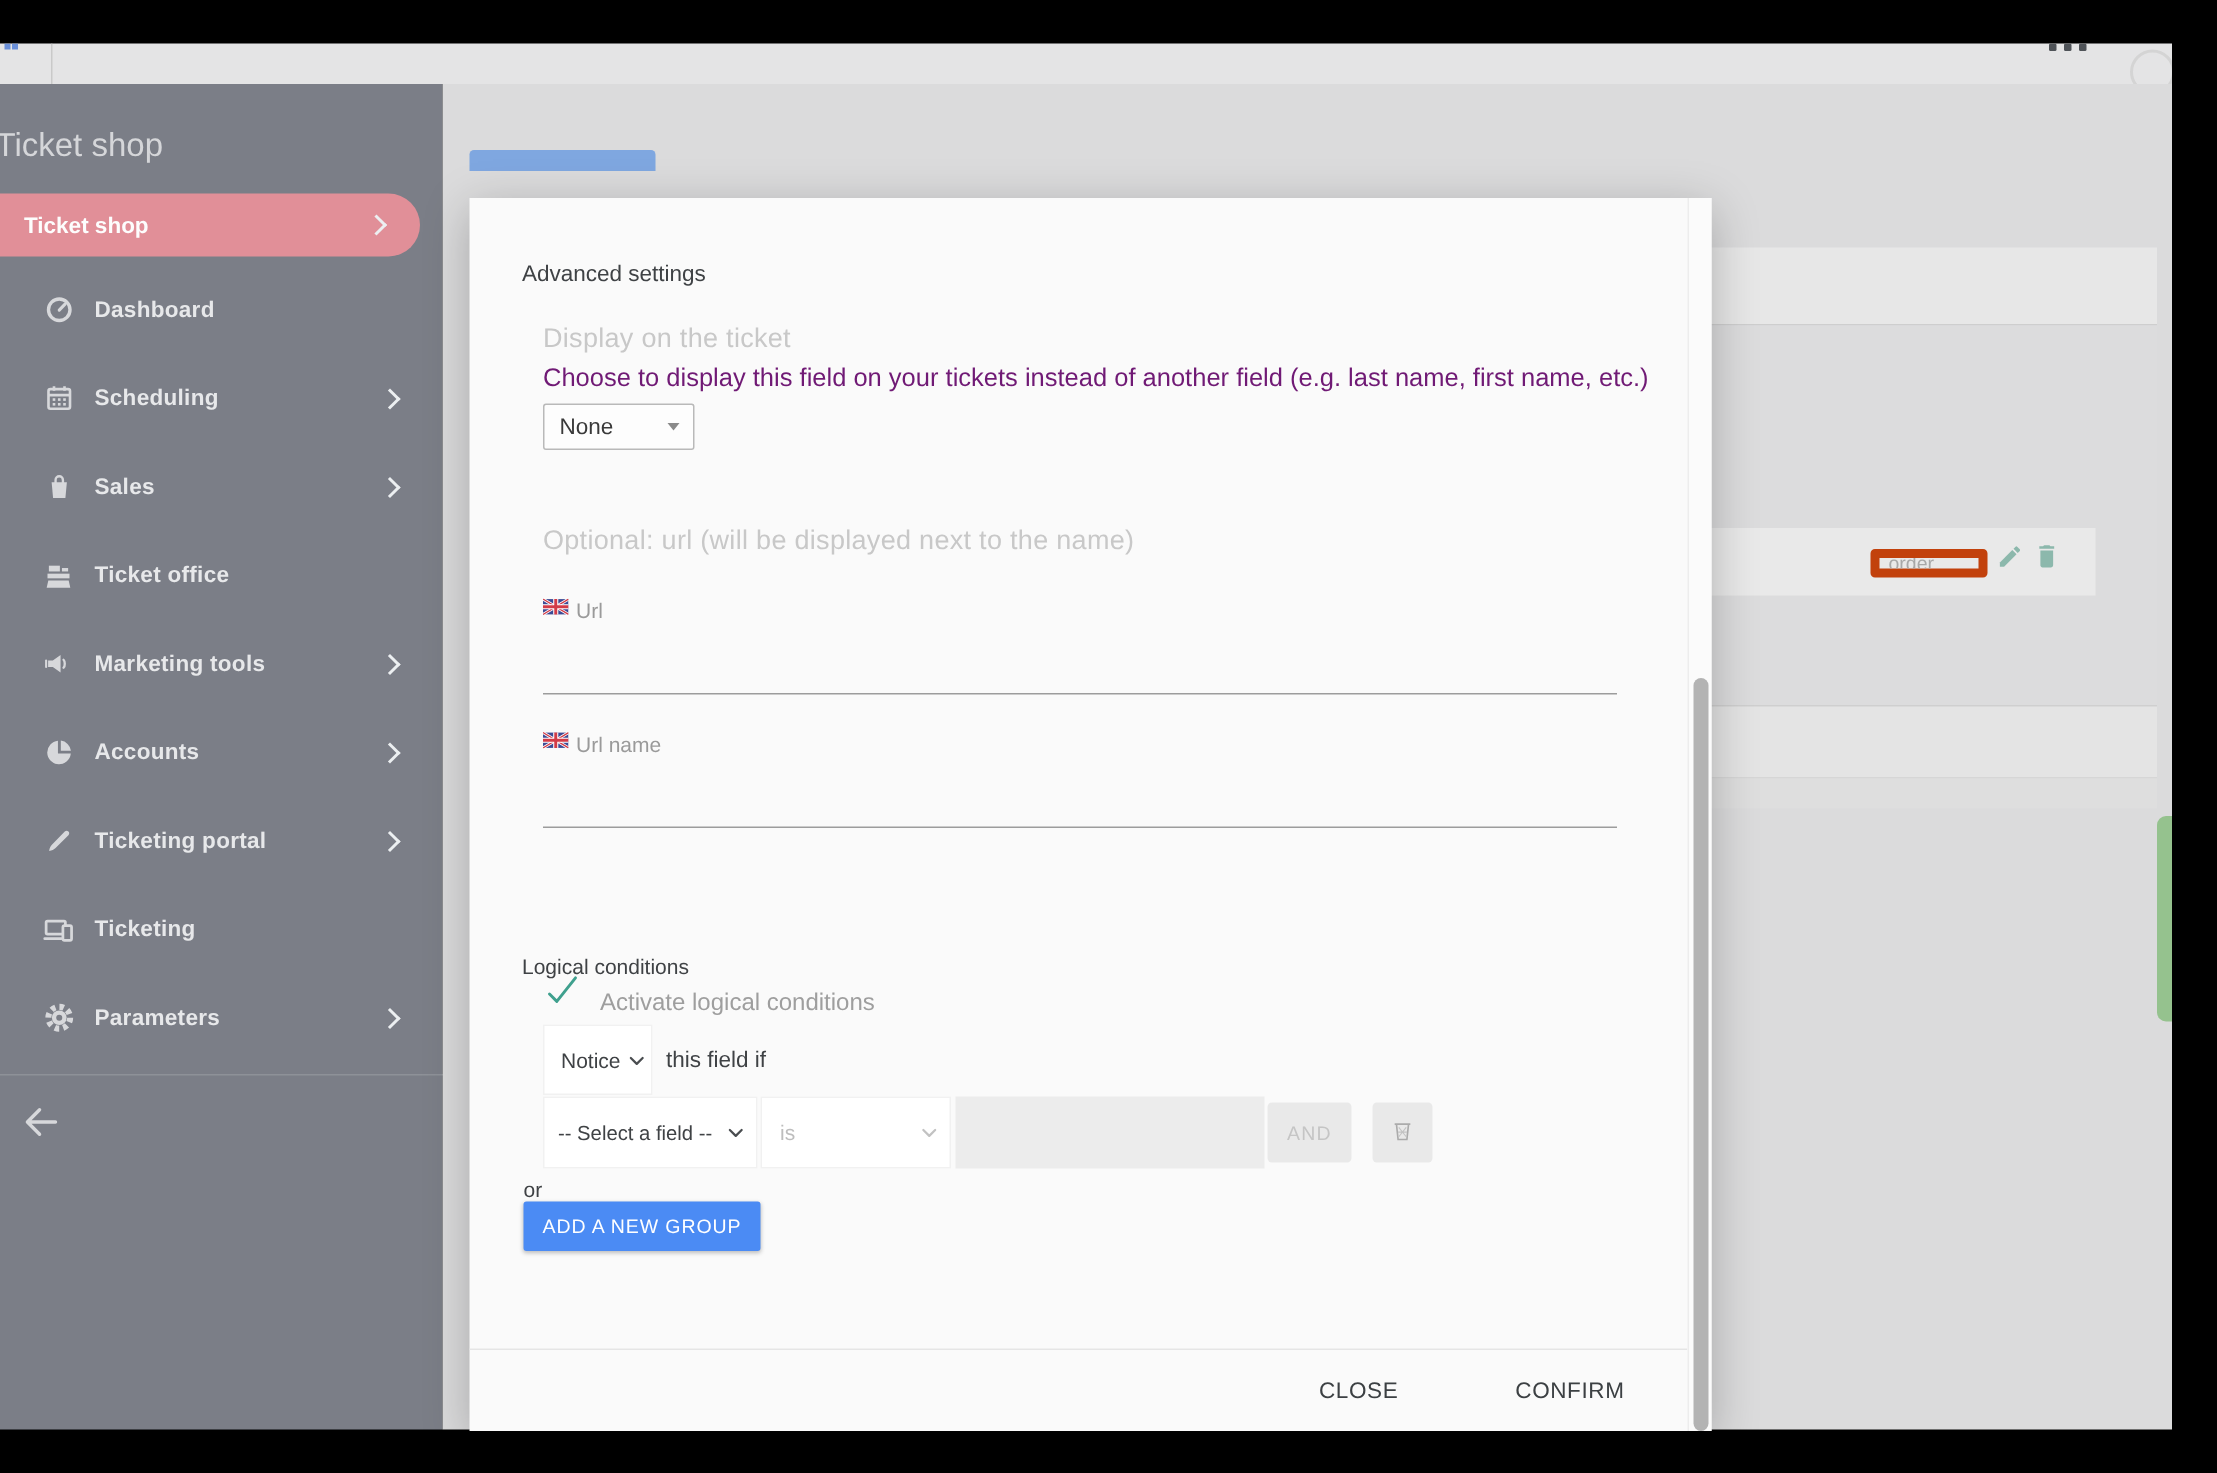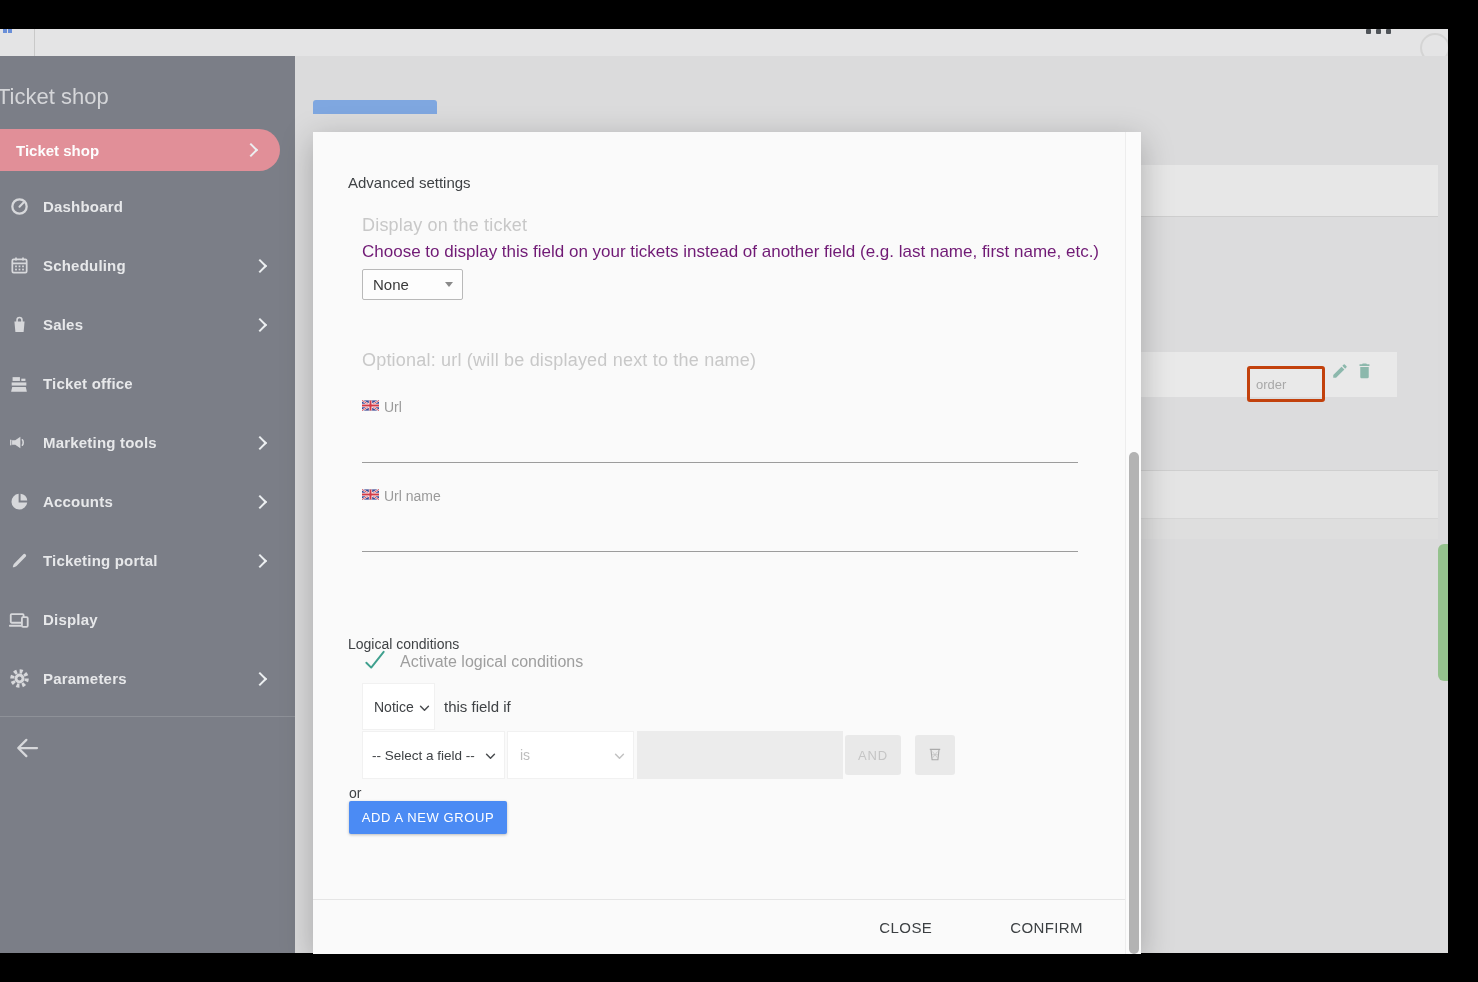--- a/index.html
+++ b/index.html
@@ -18,36 +18,36 @@
   .bottom-black{position:absolute;left:0;top:953px;width:1478px;height:29px;background:#000;}
 
   
   .sidebar{position:absolute;left:0;top:56px;width:295px;height:897px;background:#7b7e87;padding-top:28px;}
   .sb-title{margin-left:-3px;font-size:22px;line-height:26px;color:#d5d6d9;font-weight:400;}
   .sb-pill{margin-top:19px;height:42px;width:280px;background:#e18f98;border-radius:0 21px 21px 0;
            display:flex;align-items:center;padding:0 24px 0 16px;cursor:pointer;}
   .sb-pill .lbl{color:#fdfdfd;font-size:15px;font-weight:700;}
   .chev{width:10px;height:10px;border-top:2.4px solid #eceff1;border-right:2.4px solid #eceff1;
         transform:rotate(45deg);margin-left:auto;flex:none;}
-  .sb-menu{margin-top:6px;}
+  .sb-menu{margin-top:6px;padding-left:20px;}
   .sb-item{height:59px;display:flex;align-items:center;padding:0 30px 0 6px;cursor:pointer;}
   .sb-ic{width:26px;height:24px;flex:none;display:flex;align-items:center;justify-content:center;}
   .sb-item .lbl{margin-left:11px;color:#e7e8ea;font-size:15px;font-weight:700;letter-spacing:.2px;}
   .sb-divider{margin-top:8px;border-top:1px solid #8e9198;}
   .sb-back{margin-top:16px;padding-left:12px;cursor:pointer;}
 
   
   .main{position:absolute;left:295px;top:56px;width:1153px;height:897px;background:#dbdbdc;overflow:hidden;}
   .bg-card{position:absolute;left:35px;top:109px;right:10px;height:375px;}
   .bg-band1{height:52px;background:#e7e7e7;border-bottom:1px solid #cecece;}
   .bg-band2{height:253px;background:#dcdcdd;}
   .bg-band3{height:49px;background:#e4e4e4;border-top:1px solid #cfcfcf;border-bottom:1px solid #d6d6d6;}
   .bg-band4{height:20px;background:#dedede;}
   .bg-row{position:absolute;left:35px;top:296px;right:51px;height:45px;background:#e9e9e9;}
-  .order-input{position:absolute;left:952px;top:310px;width:78px;height:36px;border:3px solid #c2410c;
+  .order-input{position:absolute;left:952px;top:310px;width:78px;height:19px;border:6px solid #c2410c;
                border-radius:3px;background:transparent;color:#9f9f9f;font-size:13px;padding:0 6px;outline:none;
                font-family:"Liberation Sans", sans-serif;}
   .order-input::placeholder{color:#a8a8a8;}
   .bg-ic{position:absolute;width:18px;height:18px;cursor:pointer;}
   .green-bar{position:absolute;right:0;top:488px;width:10px;height:137px;background:#95c28e;border-radius:6px 0 0 6px;}
 
   
   .modal-tab{position:absolute;left:313px;top:100px;width:124px;height:14px;background:#7fa7e0;
              border-radius:3px 3px 0 0;z-index:5;}
   .modal{position:absolute;left:313px;top:110px;width:828px;height:822px;background:#fafafa;z-index:6;
@@ -60,21 +60,21 @@
                padding:0 9px 0 10px;cursor:pointer;}
   .none-select .val{font-size:15px;color:#3a3a3a;}
   .tri-down{margin-left:auto;width:0;height:0;border-left:4px solid transparent;
             border-right:4px solid transparent;border-top:5px solid #8a8a8a;}
   .flag-row{position:absolute;left:49px;display:flex;align-items:flex-end;}
   .flag-row .lbl{margin-left:5px;font-size:14px;color:#9a9a9a;}
   .url-input{position:absolute;left:49px;width:716px;height:41px;background:transparent;border:none;
              border-bottom:1px solid #9c9c9c;outline:none;font-size:15px;color:#3f4245;
              font-family:"Liberation Sans", sans-serif;}
   .logic-label{position:absolute;left:35px;top:504px;font-size:14px;color:#3f4245;}
-  .check-row{position:absolute;left:49px;top:515px;display:flex;align-items:center;cursor:pointer;}
+  .check-row{position:absolute;left:49px;top:515px;display:flex;align-items:flex-end;cursor:pointer;}
   .check-row .lbl{margin-left:12px;font-size:16px;color:#9e9e9e;}
   .sel{background:#fff;border:1px solid #f1f1f1;display:flex;align-items:center;cursor:pointer;}
   .sel .chevd{flex:none;margin-left:auto;}
   .notice-select{position:absolute;left:49px;top:551px;width:73px;height:47px;padding:0 8px 0 11px;align-items:center;}
   .notice-select .val{font-size:14px;color:#3f4245;margin-right:5px;}
   .this-field{position:absolute;left:131px;top:566px;font-size:15px;color:#3f4245;}
   .cond-row{position:absolute;left:49px;top:599px;height:48px;display:flex;align-items:center;}
   .field-select{width:143px;height:48px;padding:0 8px 0 9px;margin-right:2px;}
   .field-select .val{font-size:13.5px;color:#3f4245;}
   .op-select{width:127px;height:48px;padding:0 8px 0 12px;margin-right:3px;}
@@ -213,21 +213,21 @@
       </div>
 
       <div class="sb-item">
         <span class="sb-ic">
           <svg width="22" height="22" viewBox="0 0 24 24">
               <rect x="3" y="5.5" width="14" height="9.5" rx="1" fill="none" stroke="#d7d8db" stroke-width="2"></rect>
               <path d="M2 18.3h12" stroke="#d7d8db" stroke-width="2" stroke-linecap="round"></path>
               <rect x="15.2" y="8.8" width="6.3" height="10.7" rx="1.2" fill="#7b7e87" stroke="#d7d8db" stroke-width="2"></rect>
             </svg>
         </span>
-        <span class="lbl">Display</span>
+        <span class="lbl">Ticketing</span>
       </div>
 
       <div class="sb-item">
         <span class="sb-ic">
           <svg width="21" height="21" viewBox="0 0 24 24">
               <circle cx="12" cy="12" r="8.3" fill="none" stroke="#d7d8db" stroke-width="4.6" stroke-dasharray="3.4 3.1"></circle>
               <circle cx="12" cy="12" r="5.6" fill="#d7d8db"></circle>
               <circle cx="12" cy="12" r="2.3" fill="#7b7e87"></circle>
             </svg>
         </span>

